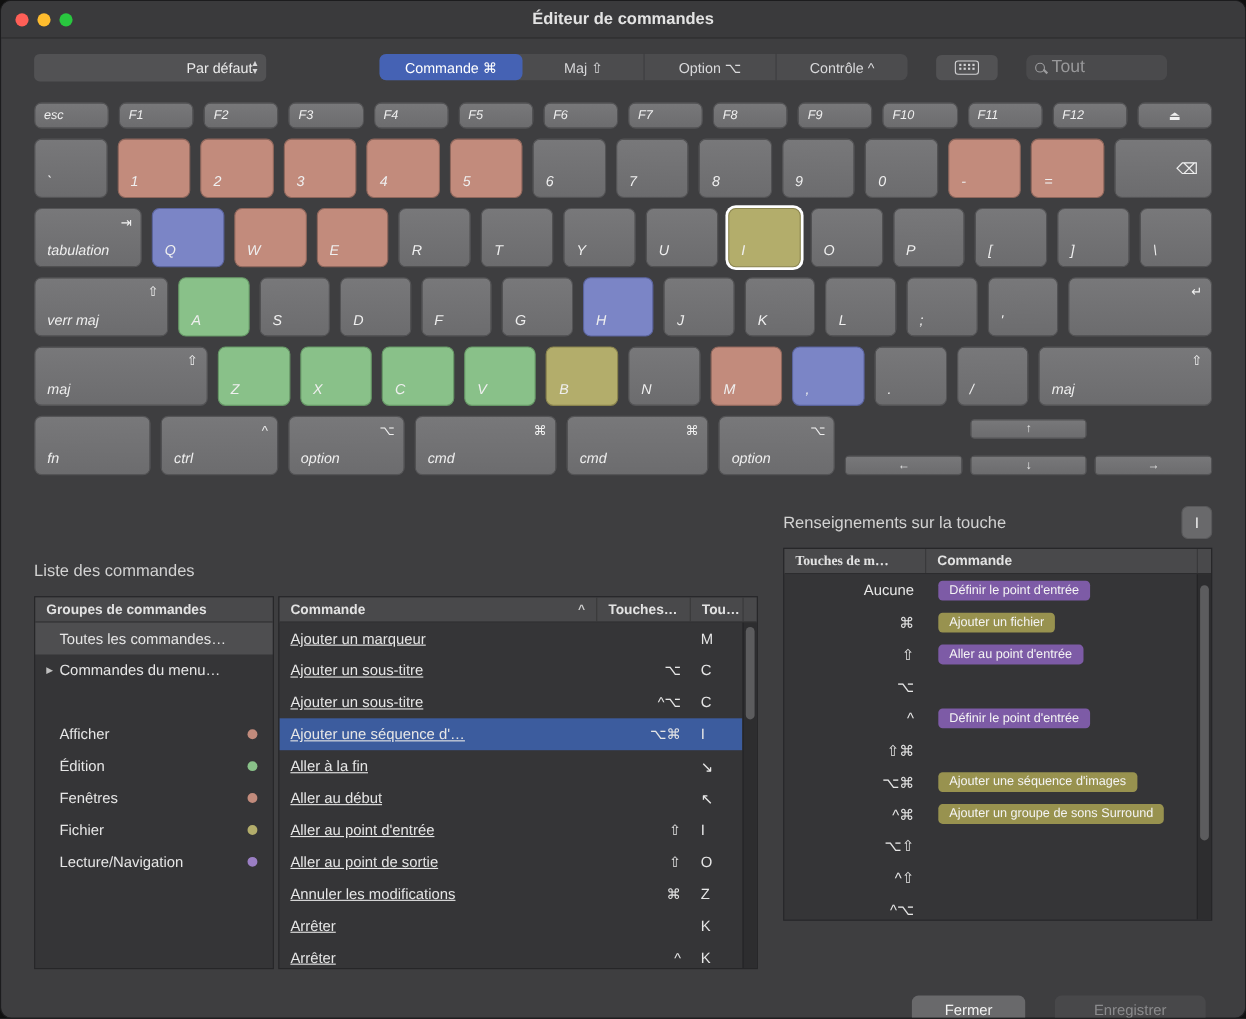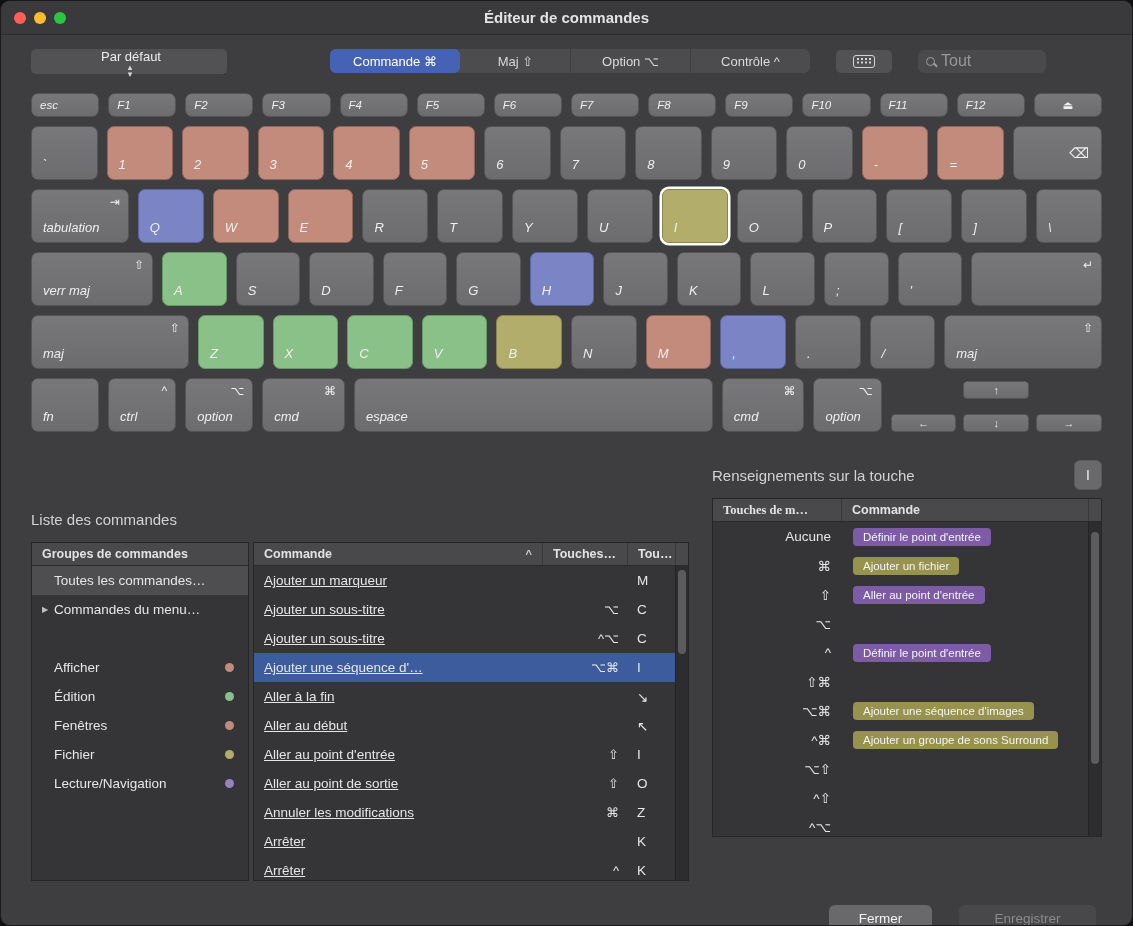--- a/index.html
+++ b/index.html
@@ -9,21 +9,21 @@
 
   
   .titlebar { height:34px; flex:none; background:#3a3a3c; border-bottom:1px solid #2b2b2d; position:relative; display:flex; align-items:center; }
   .lights { display:flex; gap:8px; position:absolute; left:13px; }
   .light { width:12px; height:12px; border-radius:50%; }
   .light.red{background:#ff5f57;} .light.yellow{background:#febc2e;} .light.green{background:#29c73f;}
   .title { width:100%; text-align:center; color:#e3e3e3; font-size:15px; font-weight:600; }
 
   
   .toolbar { flex:none; height:52px; display:flex; align-items:center; padding:0 30px; }
-  .dropdown { width:196px; height:25px; background:#525254; border-radius:5px; display:flex; align-items:center; justify-content:space-between; padding:0 6px 0 10px; color:#ececec; font-size:13px;flex-direction:column; }
+  .dropdown { width:211px; height:25px; background:#525254; border-radius:5px; display:flex; align-items:center; justify-content:flex-end; padding:0 6px 0 10px; color:#ececec; font-size:13px; }
   .chevrons { display:flex; flex-direction:column; line-height:7px; font-size:9px; color:#d6d6d8; padding-right:2px; }
   .segmented { height:24px; margin-left:103px; display:flex; background:#4c4c4e; border-radius:6px; flex:none; }
   .segment { display:flex; align-items:center; justify-content:center; font-size:13px; color:#d9d9db; }
   .segment:nth-child(1){width:130px;} .segment:nth-child(2){width:110px;} .segment:nth-child(3){width:120px;} .segment:nth-child(4){width:120px;}
   .segment + .segment { border-left:1px solid #3d3d3f; }
   .segment.selected { background:var(--accent-blue); border-radius:6px; color:#fff; }
   .segment.selected + .segment { border-left-color:transparent; }
   .kb-btn { width:56px; height:23px; margin-left:26px; background:#525254; border:none; border-radius:5px; display:flex; align-items:center; justify-content:center; flex:none; }
   .kb-icon { width:22px; height:13px; border:1.5px solid #d2d2d4; border-radius:3px; position:relative; }
   .kb-icon::before { content:""; position:absolute; left:3px; top:2.5px; width:2px; height:2px; background:#d2d2d4;
@@ -358,23 +358,20 @@
           <span class="sym">^</span>
         </div>
         <div class="key" style="flex: 1 1 0%;">
           <span class="lbl">option</span>
           <span class="sym">⌥</span>
         </div>
         <div class="key" style="flex: 1.22 1 0%;">
           <span class="lbl">cmd</span>
           <span class="sym">⌘</span>
         </div>
-        <div class="key" style="flex: 5.4 1 0%;">
-          <span class="lbl">espace</span>
-        </div>
         <div class="key" style="flex: 1.22 1 0%;">
           <span class="lbl">cmd</span>
           <span class="sym">⌘</span>
         </div>
         <div class="key" style="flex: 1 1 0%;">
           <span class="lbl">option</span>
           <span class="sym">⌥</span>
         </div>
         <div class="arrow-cluster" style="flex: 3.2 1 0%;">
           <div class="mini-key up">↑</div>

